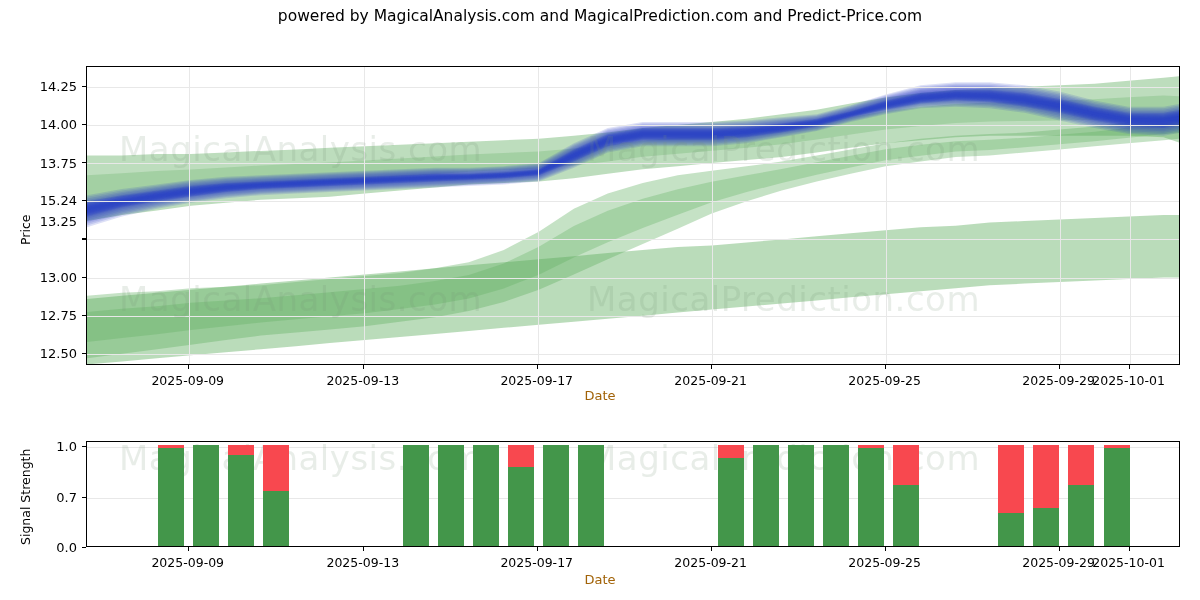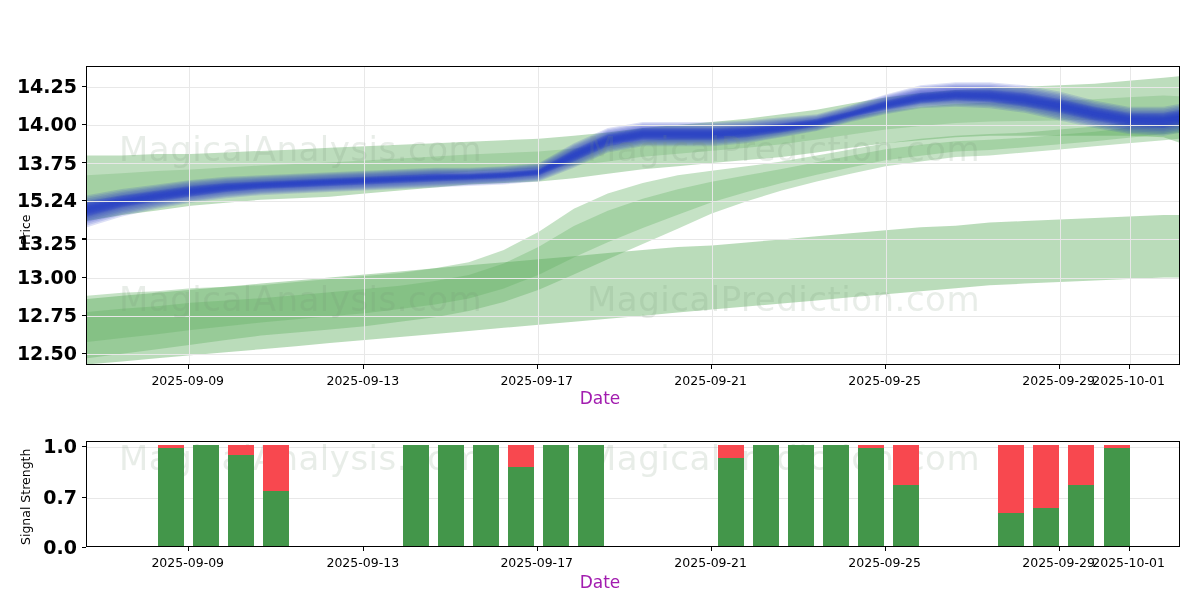--- a/index.html
+++ b/index.html
@@ -37,39 +37,38 @@
   .gridline{
     position:absolute;left:0;right:0;height:1px;
     background:#e8e8e8;
   }
   .vgridline{
     position:absolute;top:0;bottom:0;width:1px;
     background:#e8e8e8;
   }
   .ytick-label{
     position:absolute;right:0;text-align:right;
-    font-size:19px;color:#000;
+    font-size:13px;color:#000;
     transform:translateY(-50%);
     white-space:nowrap;
-    font-weight:bold;
   }
   .ytick-mark{
     position:absolute;width:4px;height:1.2px;background:#000;
   }
   .xtick-label{
     position:absolute;top:0;
     font-size:12.5px;color:#000;
     transform:translateX(-50%);
     white-space:nowrap;
   }
   .xtick-mark{
     position:absolute;width:1.2px;height:4px;background:#000;
   }
   .axis-title-x{
-    position:absolute;text-align:center;font-size:17px;color:#a21caf;width:100%;
+    position:absolute;text-align:center;font-size:13px;color:#a16207;width:100%;
   }
   .axis-title-y{
     position:absolute;font-size:12.5px;color:#000;
     transform-origin:0 0;transform:rotate(-90deg);
     white-space:nowrap;
   }
 
   
   .wm{
     position:absolute;
@@ -88,34 +87,35 @@
   }
 
   svg{display:block;}
 </style>
 </head>
 <body>
 
 <div id="root">
 
   <div class="title-block">
+    <div class="title-sub">powered by MagicalAnalysis.com and MagicalPrediction.com and Predict-Price.com</div>
   </div>
 
   <div class="panel" id="price-panel" style="left:0;top:0;width:1200px;height:405px;">
 
     <div class="axis-title-y" id="price-ylabel" style="left:18px;top:245px;">Price</div>
 
     <div id="price-yticks">
         <div class="ytick-label" style="top: 352.796px; right: 1123px;">12.50</div>
         <div class="ytick-mark" style="left: 82px; top: 352.796px;"></div>
         <div class="ytick-label" style="top: 314.658px; right: 1123px;">12.75</div>
         <div class="ytick-mark" style="left: 82px; top: 314.658px;"></div>
         <div class="ytick-label" style="top: 276.52px; right: 1123px;">13.00</div>
         <div class="ytick-mark" style="left: 82px; top: 276.52px;"></div>
-        <div class="ytick-label" style="top: 243px; right: 1123px;">13.25</div>
+        <div class="ytick-label" style="top: 221px; right: 1123px;">13.25</div>
         <div class="ytick-mark" style="left: 82px; top: 238.383px;"></div>
         <div class="ytick-label" style="top: 200.245px; right: 1123px;">15.24</div>
         <div class="ytick-mark" style="left: 82px; top: 200.245px;"></div>
         <div class="ytick-label" style="top: 163px; right: 1123px;">13.75</div>
         <div class="ytick-mark" style="left: 82px; top: 162.107px;"></div>
         <div class="ytick-label" style="top: 123.969px; right: 1123px;">14.00</div>
         <div class="ytick-mark" style="left: 82px; top: 123.969px;"></div>
         <div class="ytick-label" style="top: 85.8316px; right: 1123px;">14.25</div>
         <div class="ytick-mark" style="left: 82px; top: 85.8316px;"></div>
       </div>

